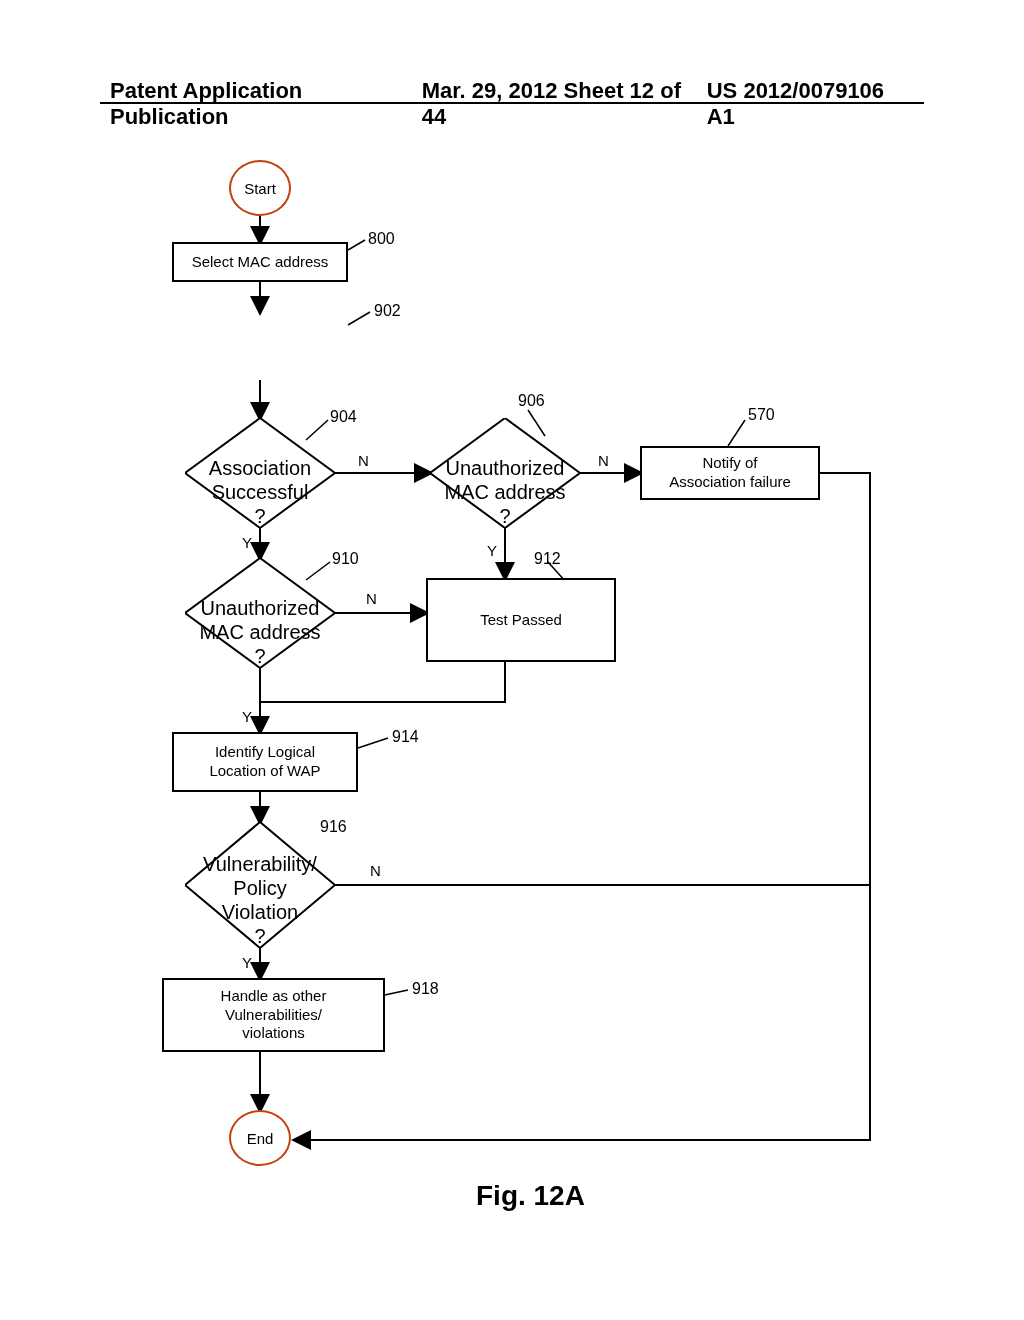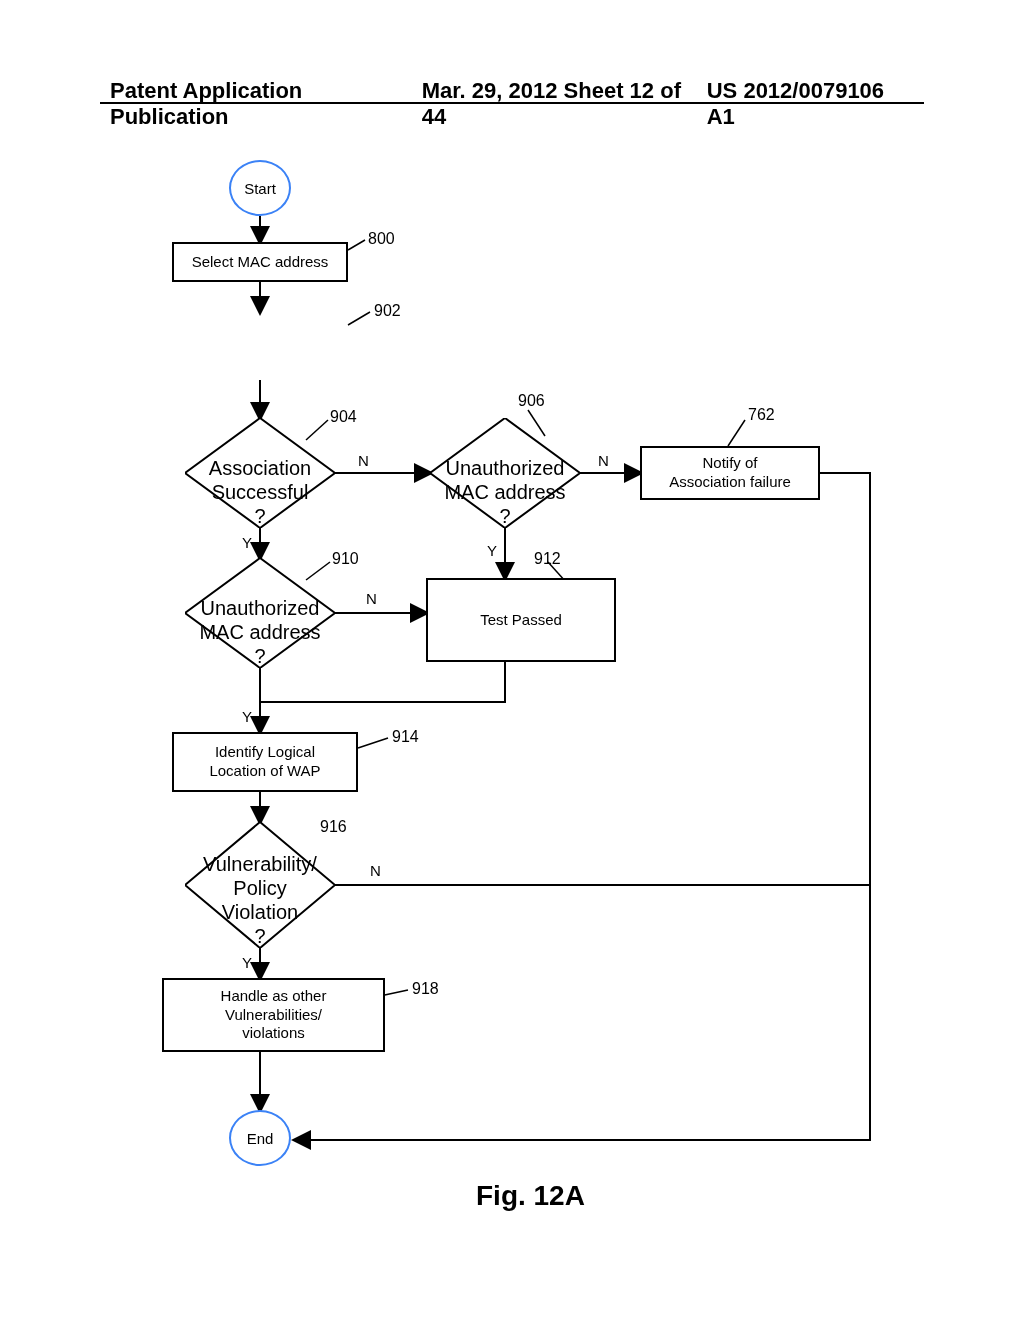--- a/index.html
+++ b/index.html
@@ -34,21 +34,21 @@
   .canvas {
     position: absolute;
     top: 150px;
     left: 130px;
     width: 780px;
     height: 1050px;
   }
 
   .term {
     position: absolute;
-    border: 2px solid #3b82f6;
+    border: 2px solid #c2410c;
     border-radius: 50%;
     width: 62px; height: 56px;
     display: flex; align-items: center; justify-content: center;
     font-size: 15px;
     background: #fff;
   }
   .box {
     position: absolute;
     border: 2px solid #000;
     background: #fff;
@@ -189,21 +189,21 @@
       </div>
   </div>
   <div class="refnum" style="left:388px; top:242px;">906</div>
   <div class="edgelabel" style="left:468px; top:302px;">N</div>
   <div class="edgelabel" style="left:357px; top:392px;">Y</div>
 
   <div class="box" style="left:510px; top:296px; width:180px; height:54px;">
     <span style="white-space:pre-line;">Notify of
 Association failure</span>
   </div>
-  <div class="refnum" style="left:618px; top:256px;">762</div>
+  <div class="refnum" style="left:618px; top:256px;">570</div>
 
   <div class="diamond" style="left:55px; top:408px;">
     <svg viewBox="0 0 150 110">
         <polygon points="75,0 150,55 75,110 0,55" fill="#fff" stroke="#000" stroke-width="2"></polygon>
       </svg>
     <div class="dtxt">
         <span style="white-space:pre-line;">Unauthorized
 MAC address
 ?</span>
       </div>

